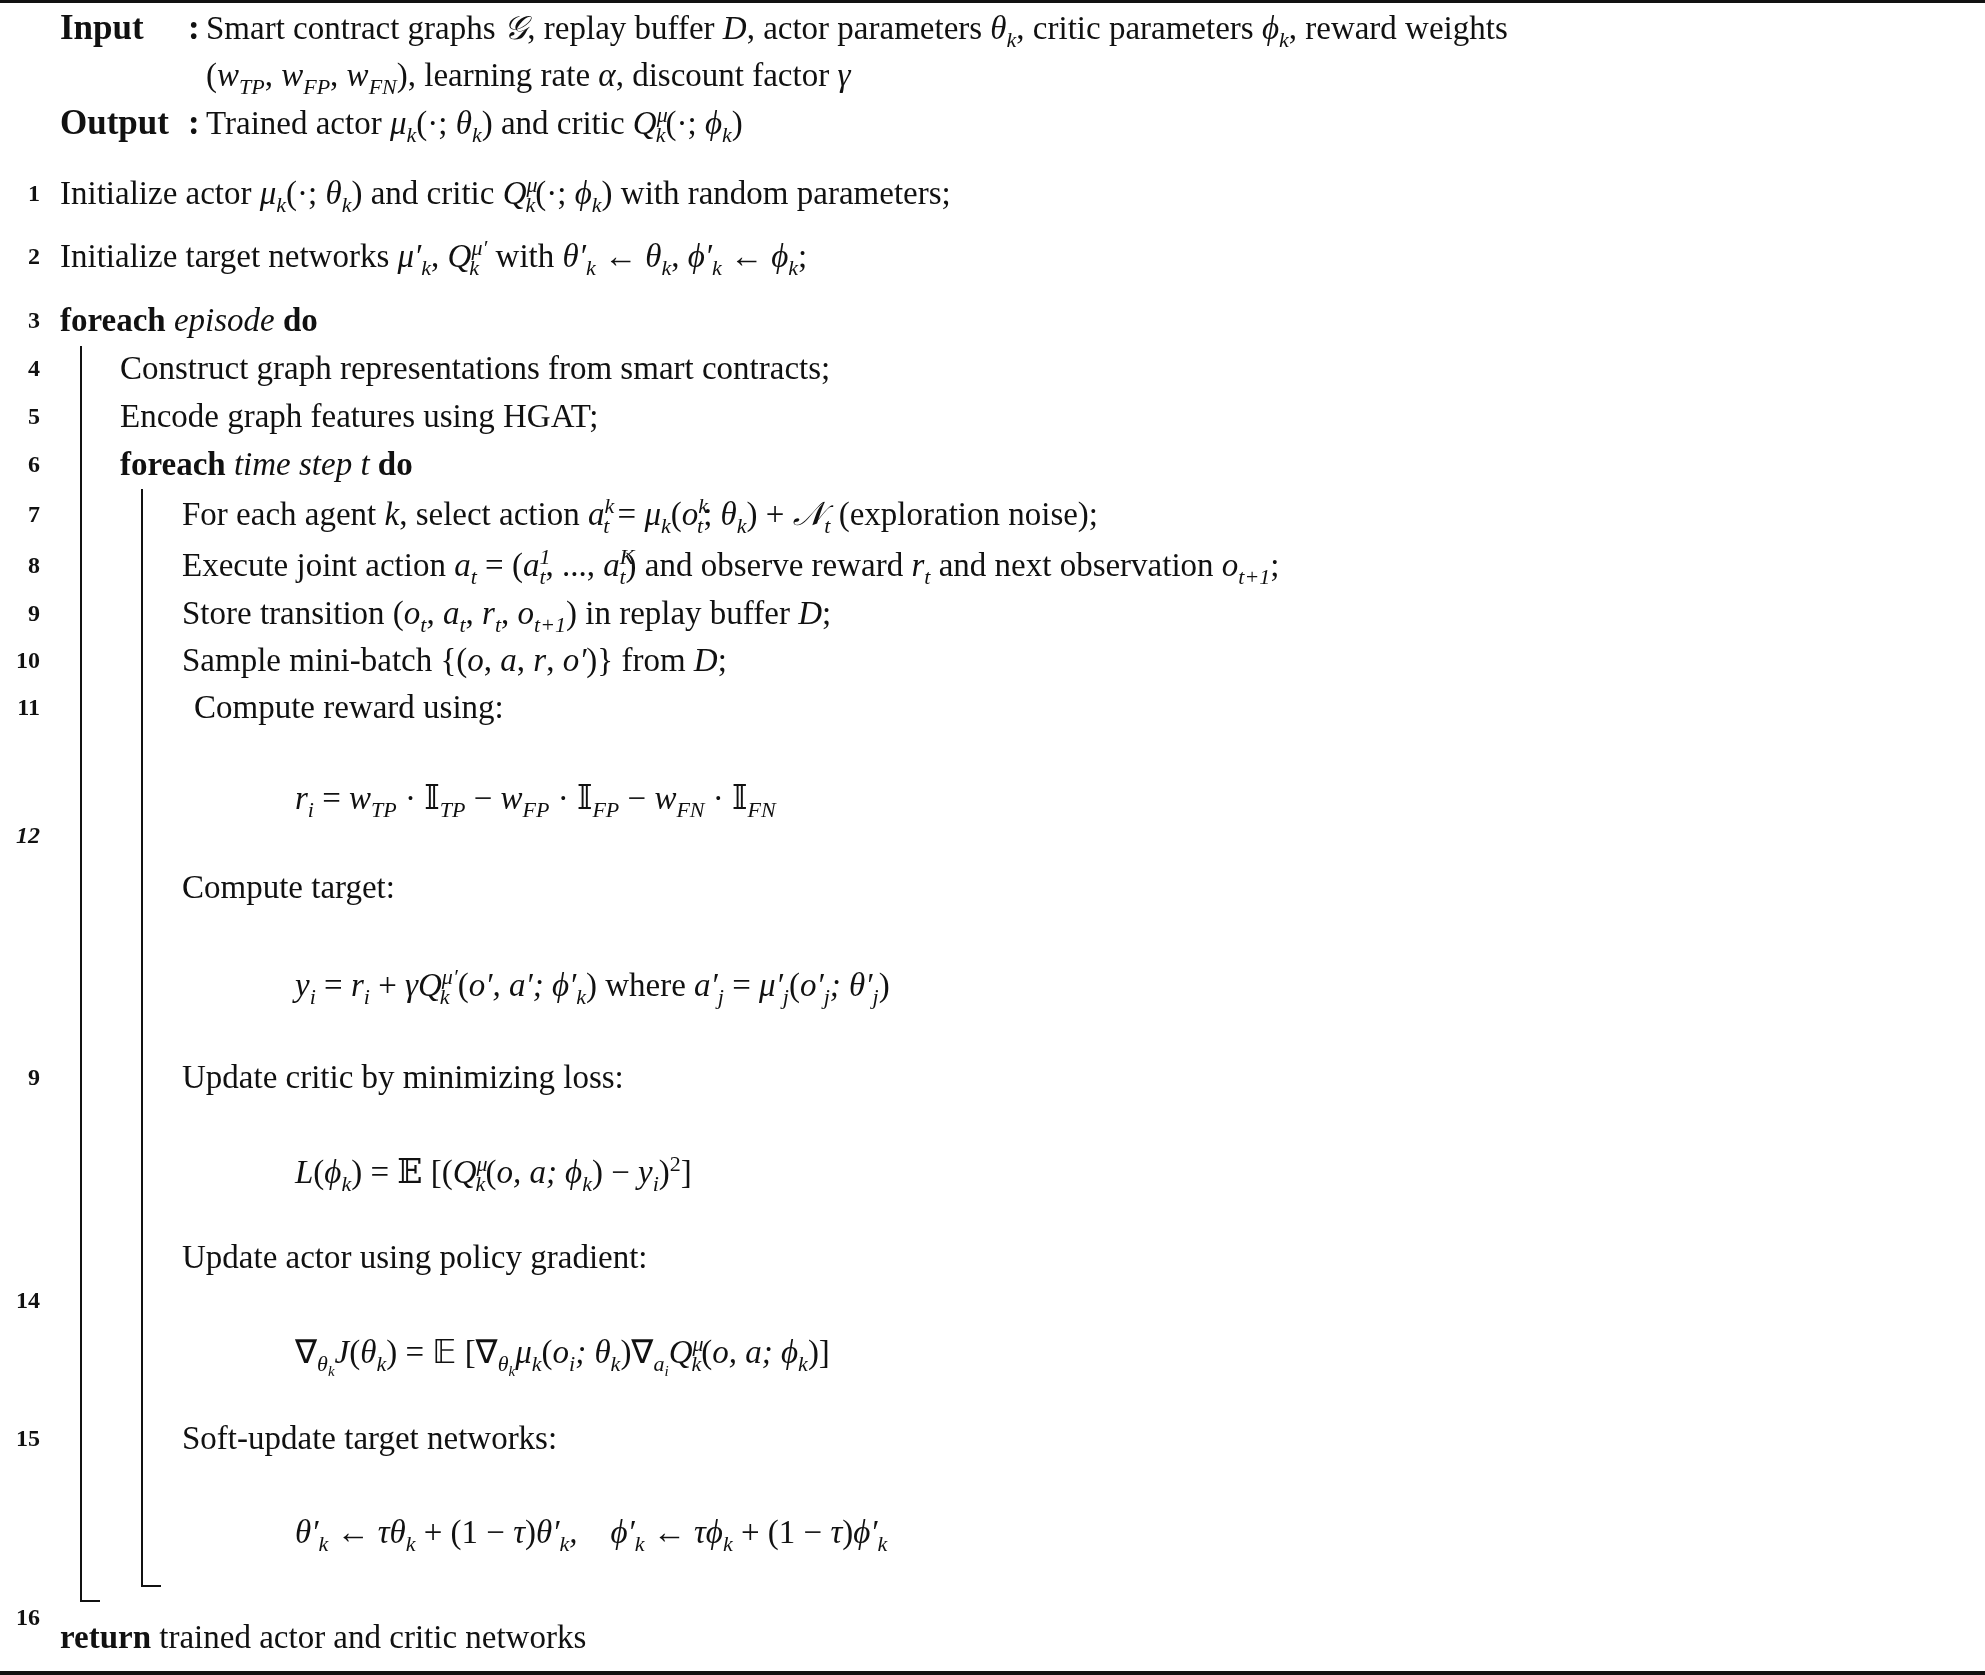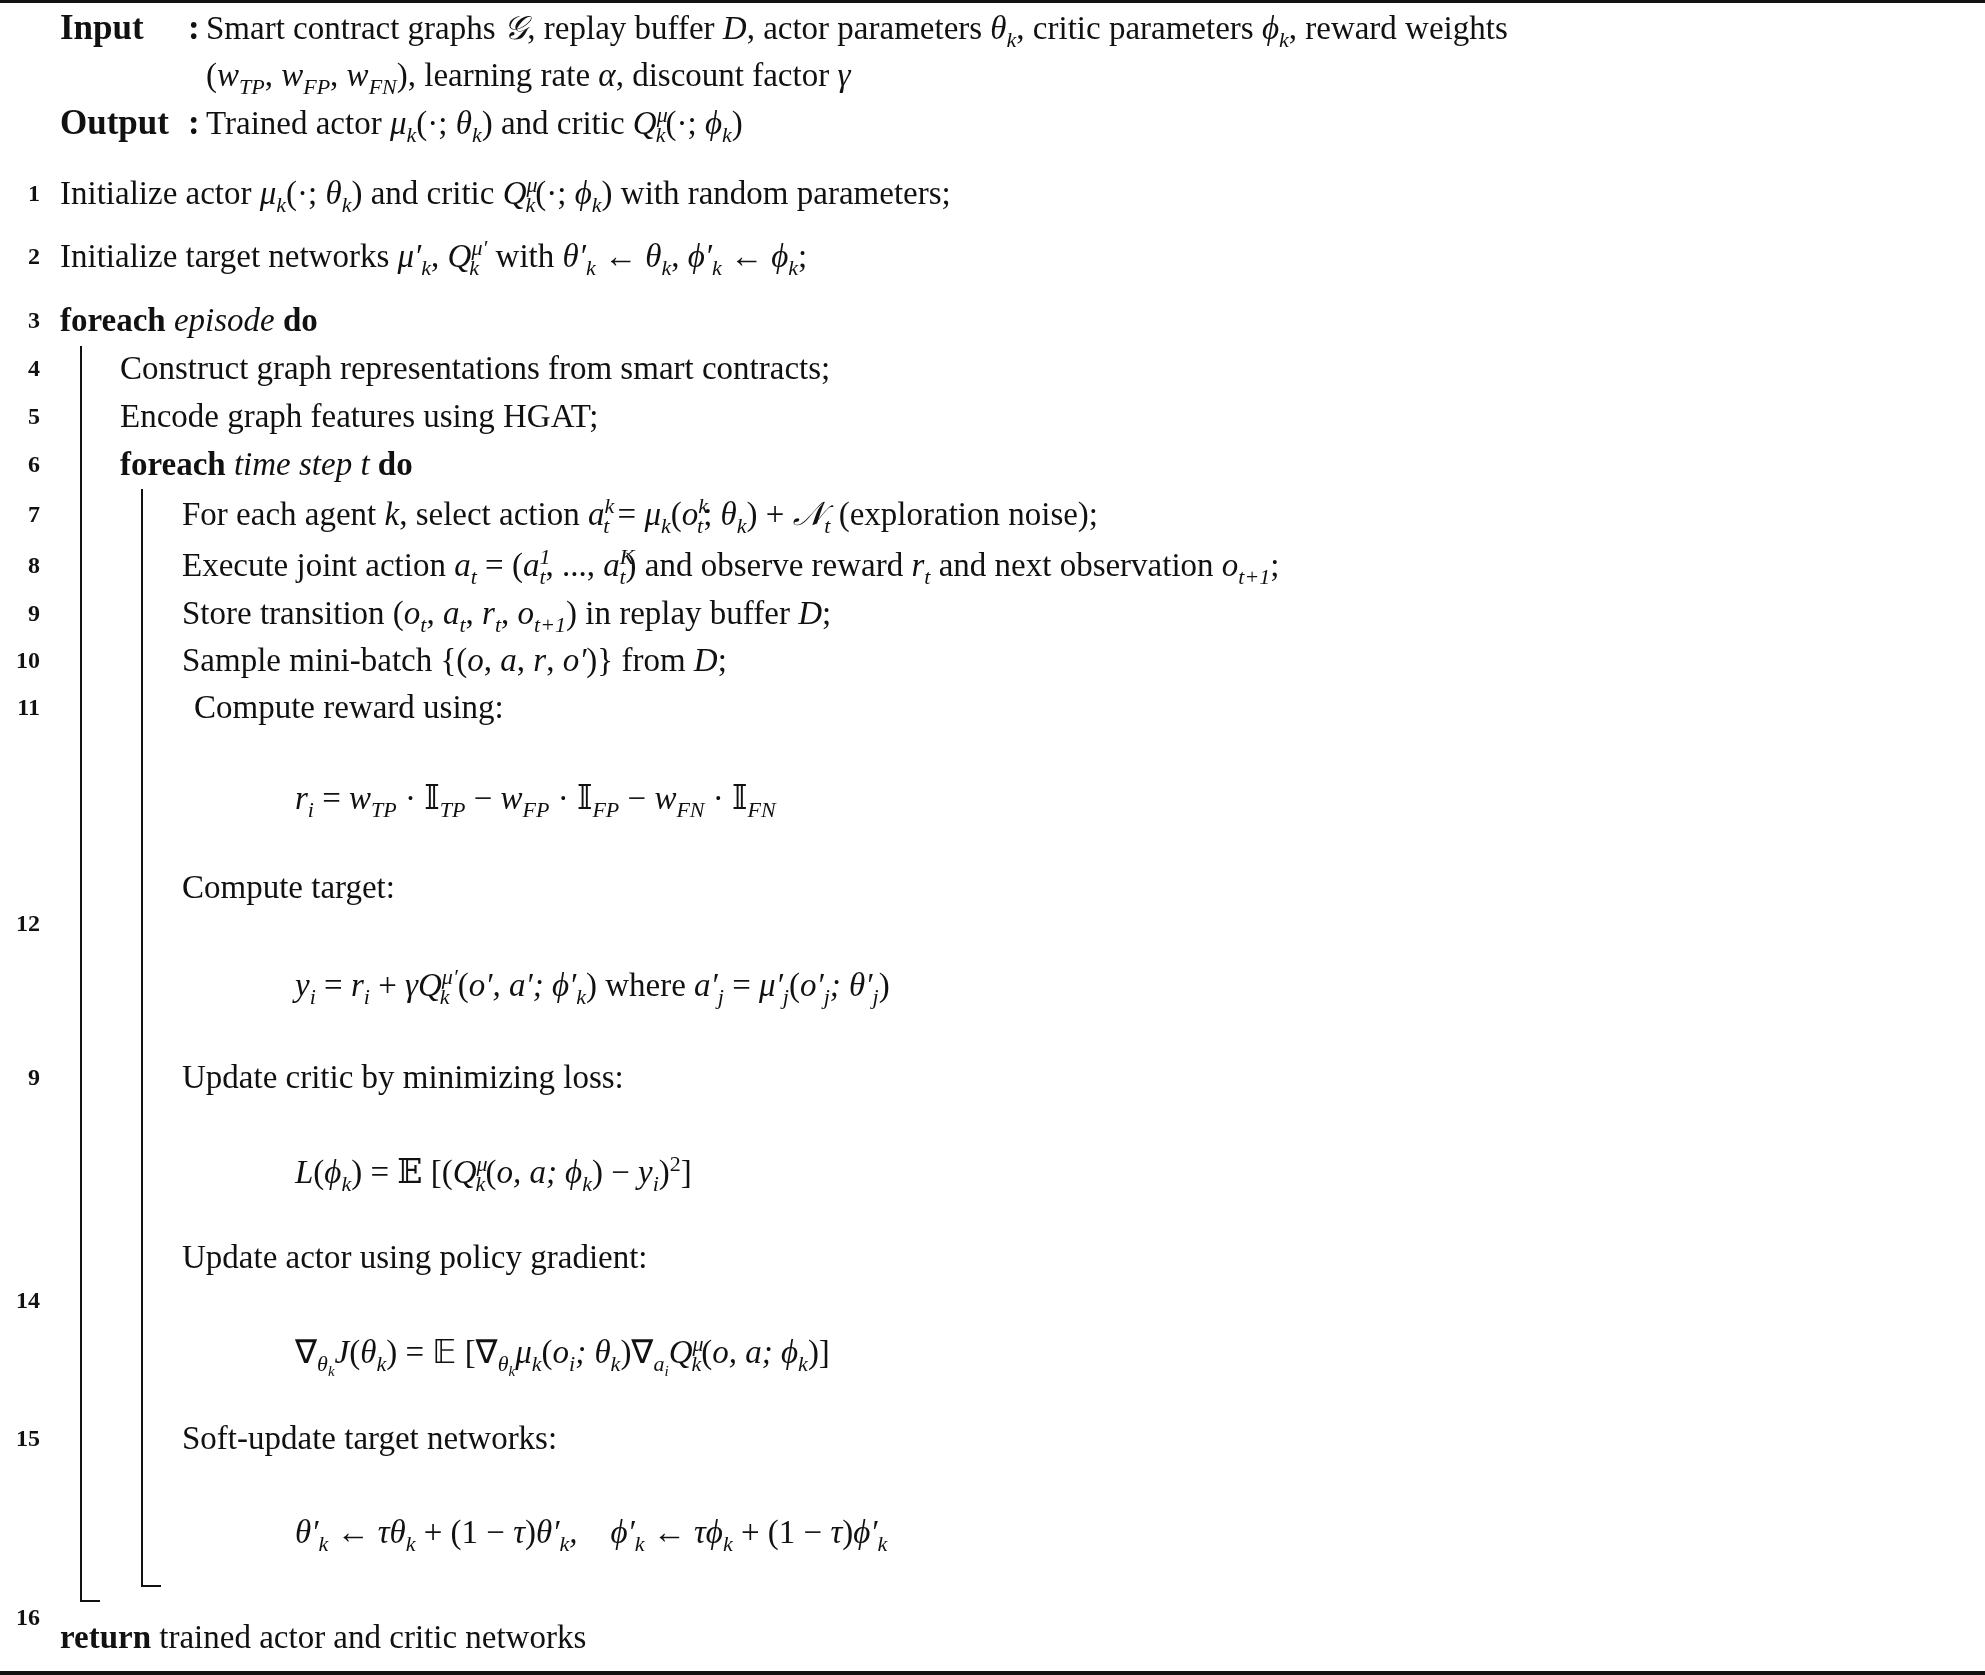--- a/index.html
+++ b/index.html
@@ -90,21 +90,21 @@
 <div class="ln" style="left:182px; top:640px;">
   Sample mini-batch {(<span class="it">o</span>, <span class="it">a</span>, <span class="it">r</span>, <span class="it">o′</span>)} from <span class="it">D</span>;
 </div>
 
 <div class="num" style="top:687px;">11</div>
 <div class="ln" style="left:194px; top:687px;">Compute reward using:</div>
 <div class="eq" style="left:295px; top:776px;">
   r<sub>i</sub> <span class="up">=</span> w<sub>TP</sub> <span class="up">·</span> <span class="up">𝕀</span><sub>TP</sub> <span class="up">−</span> w<sub>FP</sub> <span class="up">·</span> <span class="up">𝕀</span><sub>FP</sub> <span class="up">−</span> w<sub>FN</sub> <span class="up">·</span> <span class="up">𝕀</span><sub>FN</sub>
 </div>
 
-<div class="num" style="top:903px;">12</div>
+<div class="num" style="top:815px;font-style:italic;">12</div>
 <div class="ln" style="left:182px; top:867px;">Compute target:</div>
 <div class="eq" style="left:295px; top:963px;">
   y<sub>i</sub> <span class="up">=</span> r<sub>i</sub> <span class="up">+</span> γQ<sup>μ′</sup><sub style="margin-left:-18px">k</sub>&nbsp;<span class="up">(</span>o′, a′; ϕ′<sub>k</sub><span class="up">)</span> <span class="up">where</span> a′<sub>j</sub> <span class="up">=</span> μ′<sub>j</sub><span class="up">(</span>o′<sub>j</sub>; θ′<sub>j</sub><span class="up">)</span>
 </div>
 
 <div class="num" style="top:1057px;">9</div>
 <div class="ln" style="left:182px; top:1057px;">Update critic by minimizing loss:</div>
 <div class="eq" style="left:295px; top:1150px;">
   L<span class="up">(</span>ϕ<sub>k</sub><span class="up">)</span> <span class="up">= 𝔼 [(</span>Q<sup>μ</sup><sub style="margin-left:-12px">k</sub><span class="up">(</span>o, a; ϕ<sub>k</sub><span class="up">) −</span> y<sub>i</sub><span class="up">)</span><sup class="up">2</sup><span class="up">]</span>
 </div>

